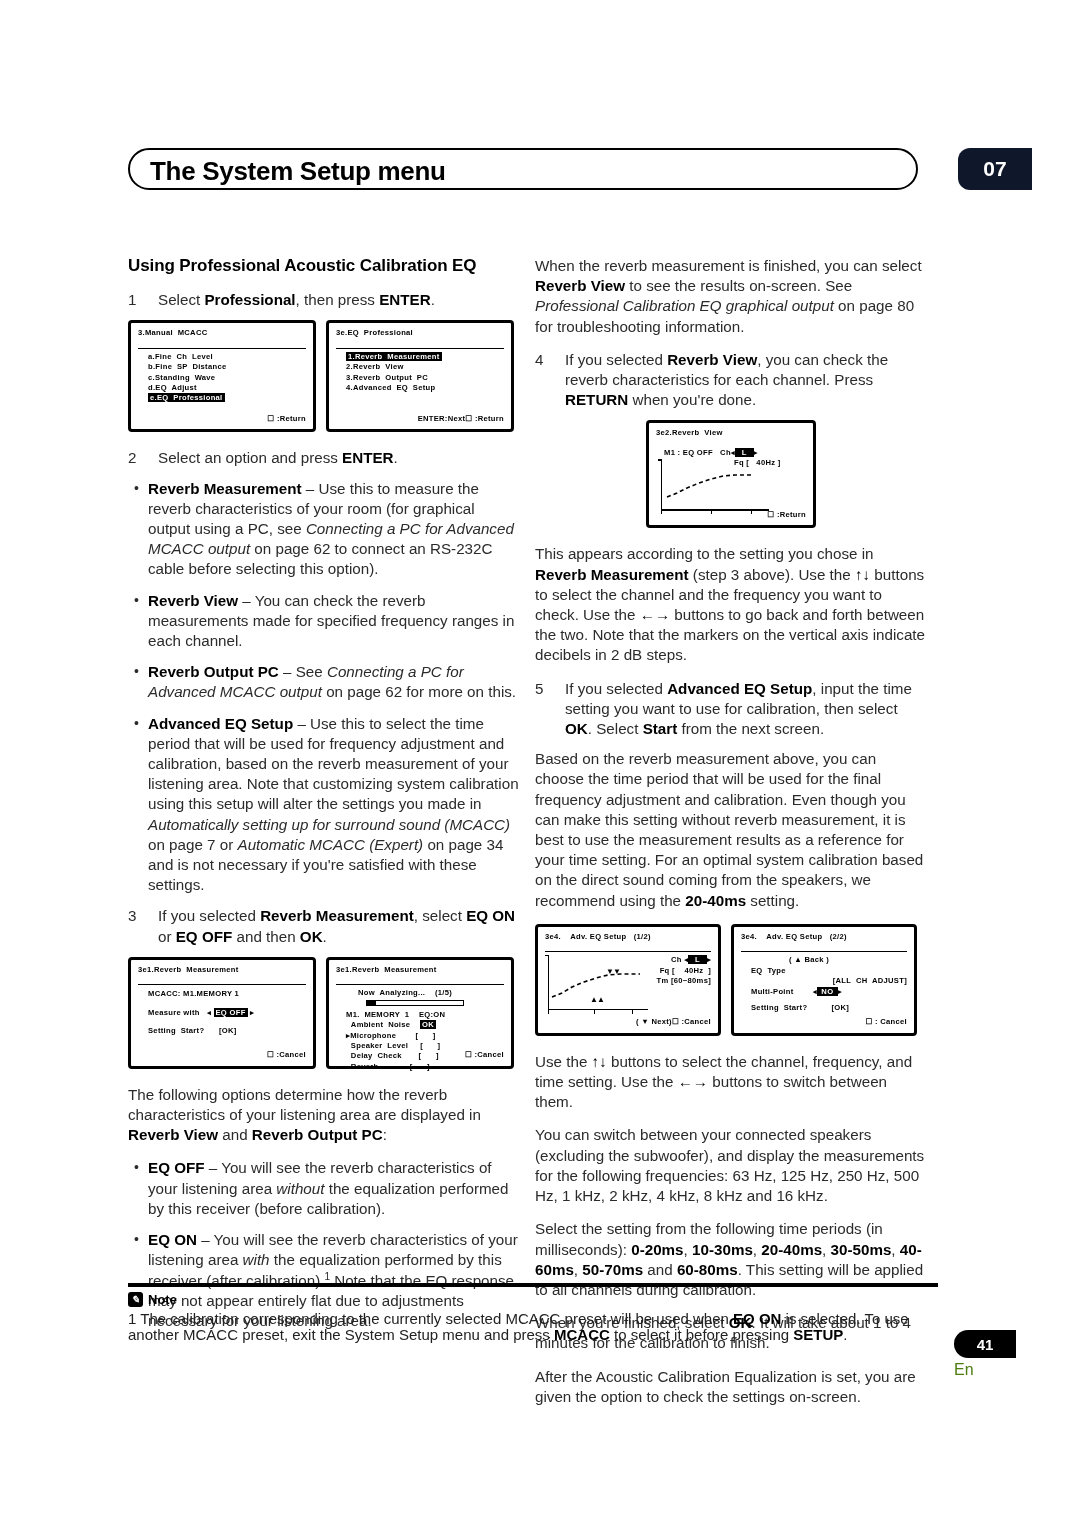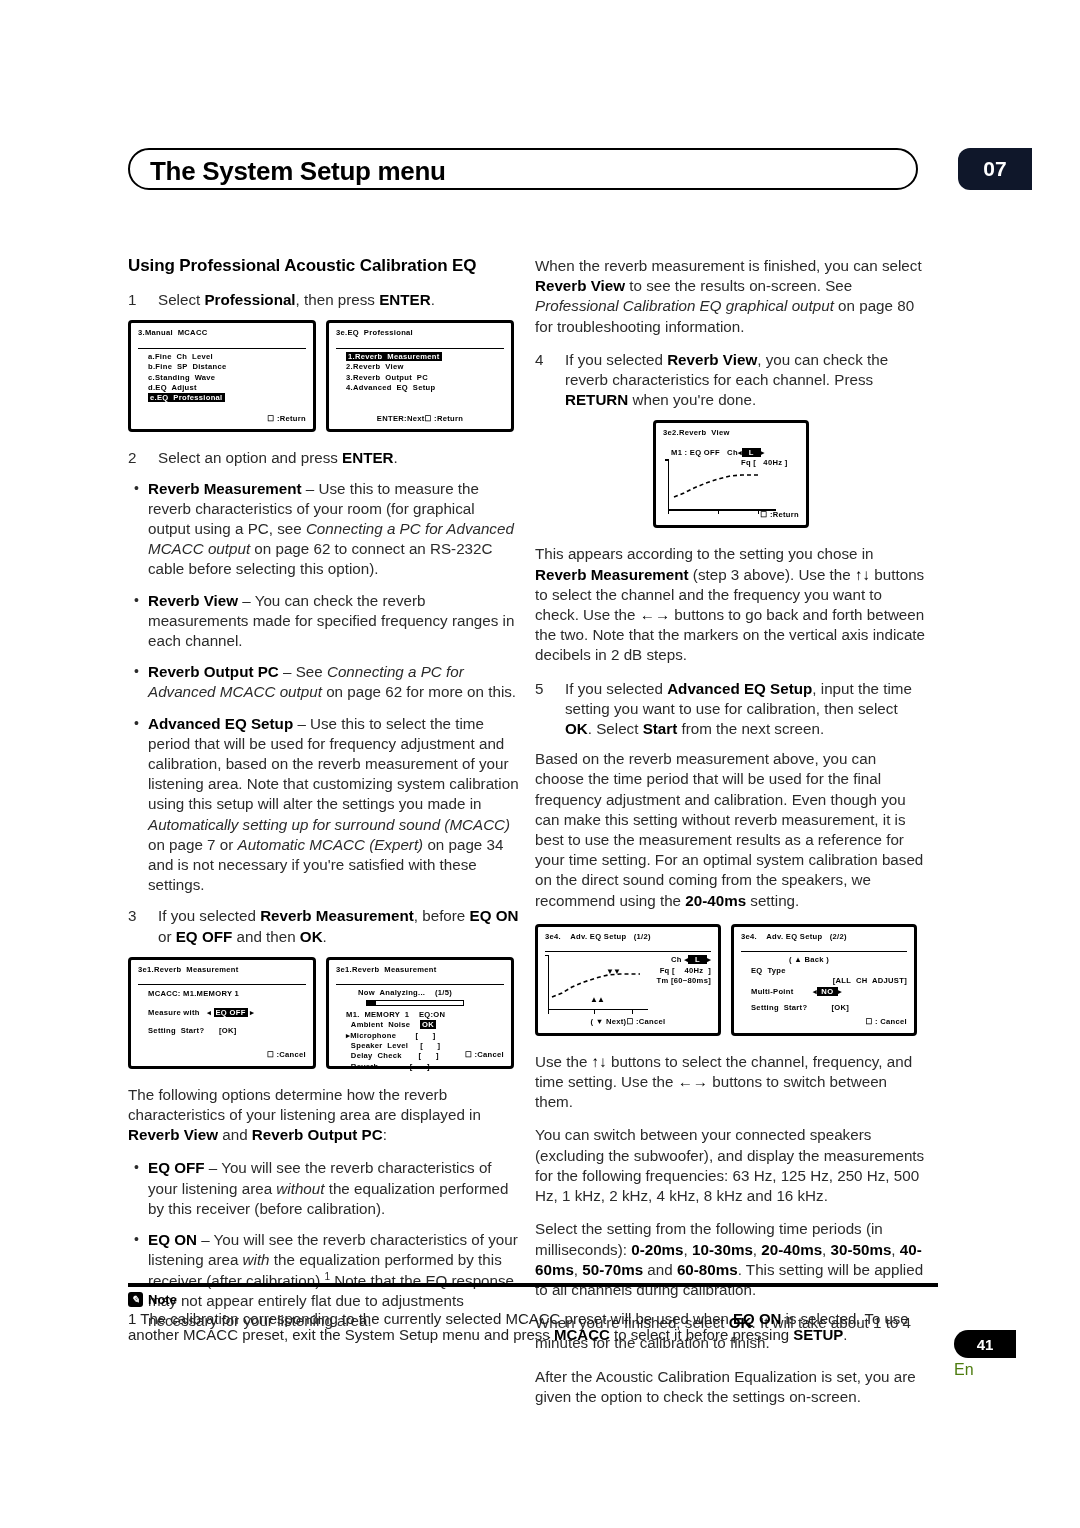--- a/index.html
+++ b/index.html
@@ -136,21 +136,21 @@
   .osd .hl {
     background: #000;
     color: #fff;
     padding: 0 2px;
   }
   .osd .osd-foot {
     position: absolute;
     left: 7px; right: 7px;
     bottom: 5px;
     display: flex;
-    justify-content: center;
+    justify-content: flex-end;
     white-space: pre;
   }
   .osd .osd-foot.right-only { justify-content: flex-end; }
   .osd .indent { padding-left: 22px; }
   .osd .indent2 { padding-left: 10px; }
 
   
   .osd .progbar {
     margin: 1px 0 4px 30px;
     width: 98px; height: 6px;
@@ -189,21 +189,21 @@
   }
   .osd-graph svg { position: absolute; left: 0; top: 0; }
 
   .osd .arrows-dn {
     position: absolute;
     font-size: 8px;
     letter-spacing: -1px;
   }
 
   
-  .osd.w-reverbview { width: 156px; height: 108px; }
+  .osd.w-reverbview { width: 170px; height: 108px; }
   .osd.w-adv { width: 186px; height: 112px; }
 
   
   .note-wrap {
     position: absolute;
     left: 128px; top: 1283px;
     width: 810px;
   }
   .note-rule {
     border-top: 3px solid #000;
@@ -316,21 +316,21 @@
     <span class="b">Reverb Output PC</span><span> – See </span><span class="i">Connecting a PC for Advanced MCACC output</span><span> on page 62 for more on this.</span>
   </div>
 
   <div class="bullet">
     <span class="dot">•</span>
     <span class="b">Advanced EQ Setup</span><span> – Use this to select the time period that will be used for frequency adjustment and calibration, based on the reverb measurement of your listening area. Note that customizing system calibration using this setup will alter the settings you made in </span><span class="i">Automatically setting up for surround sound (MCACC)</span><span> on page 7 or </span><span class="i">Automatic MCACC (Expert)</span><span> on page 34 and is not necessary if you're satisfied with these settings.</span>
   </div>
 
   <div class="step">
     <span class="num">3</span>
-    <span class="step-body"><span>If you selected </span><span class="b">Reverb Measurement</span><span>, before </span><span class="b">EQ ON</span><span> or </span><span class="b">EQ OFF</span><span> and then </span><span class="b">OK</span><span>.</span></span>
+    <span class="step-body"><span>If you selected </span><span class="b">Reverb Measurement</span><span>, select </span><span class="b">EQ ON</span><span> or </span><span class="b">EQ OFF</span><span> and then </span><span class="b">OK</span><span>.</span></span>
   </div>
 
   <div class="osd-row">
     <div class="osd">
       <div class="osd-title">3e1.Reverb  Measurement</div>
       <div class="osd-line indent2" style="margin-top:4px;">MCACC: M1.MEMORY 1</div>
       <div class="osd-line indent2" style="margin-top:8px;"><span>Measure with</span>&nbsp;&nbsp;&nbsp;<span>◂</span>&nbsp;<span class="hl">EQ OFF</span>&nbsp;<span>▸</span></div>
       <div class="osd-line indent2" style="margin-top:8px;"><span>Setting  Start?</span>&nbsp;&nbsp;&nbsp;&nbsp;&nbsp;&nbsp;<span>[OK]</span></div>
       <div class="osd-foot right-only"><span>☐&nbsp;</span><span>:Cancel</span></div>
     </div>

